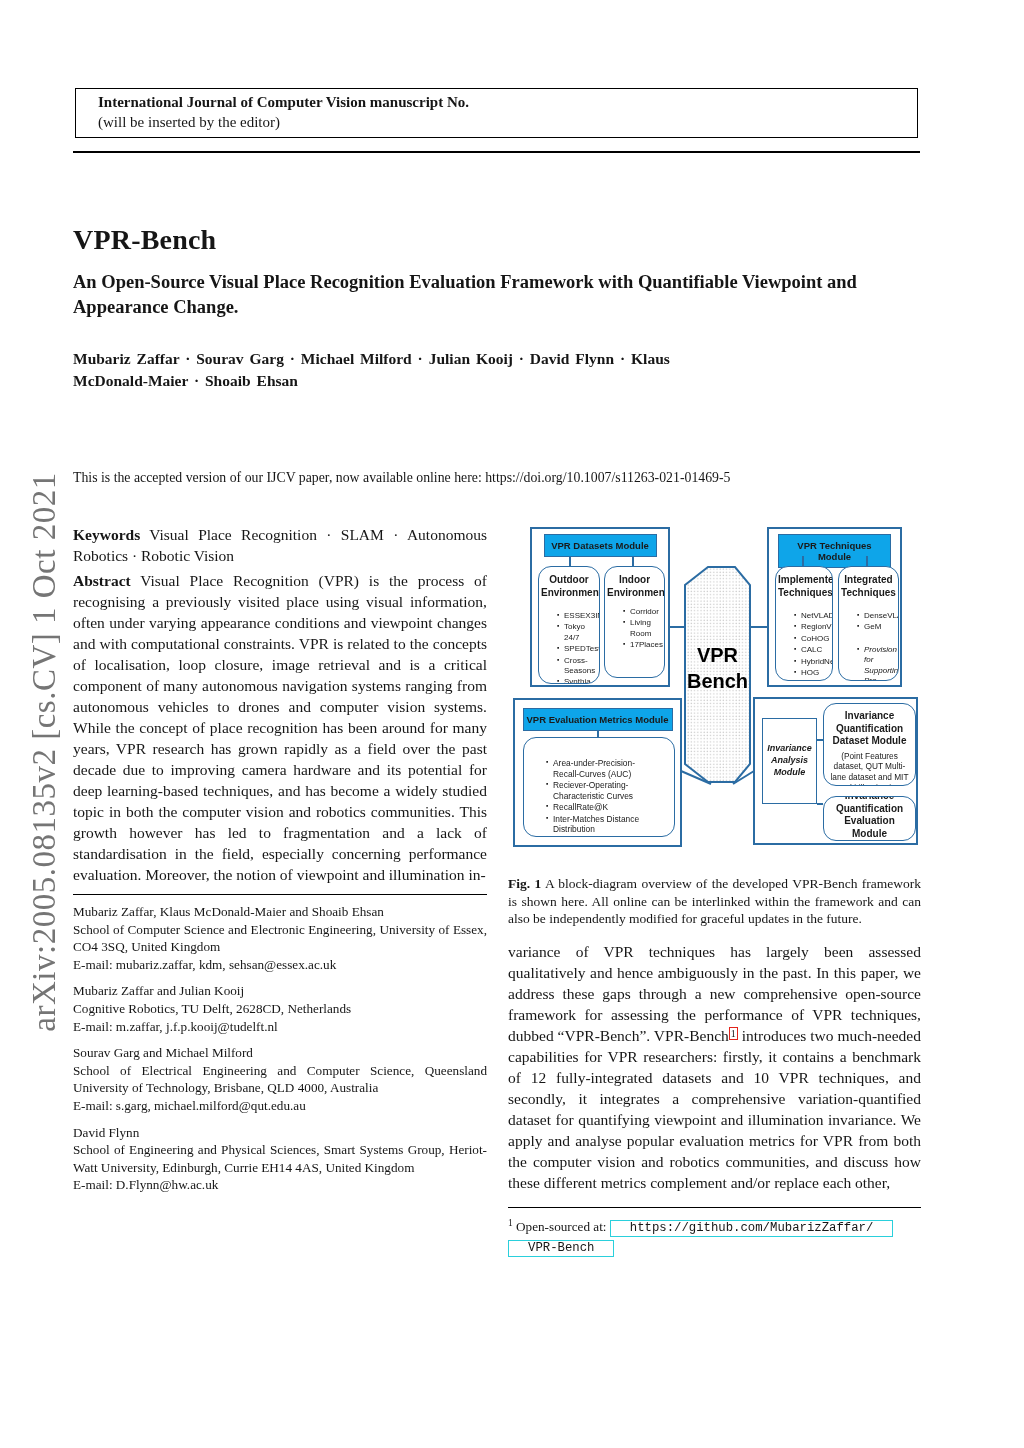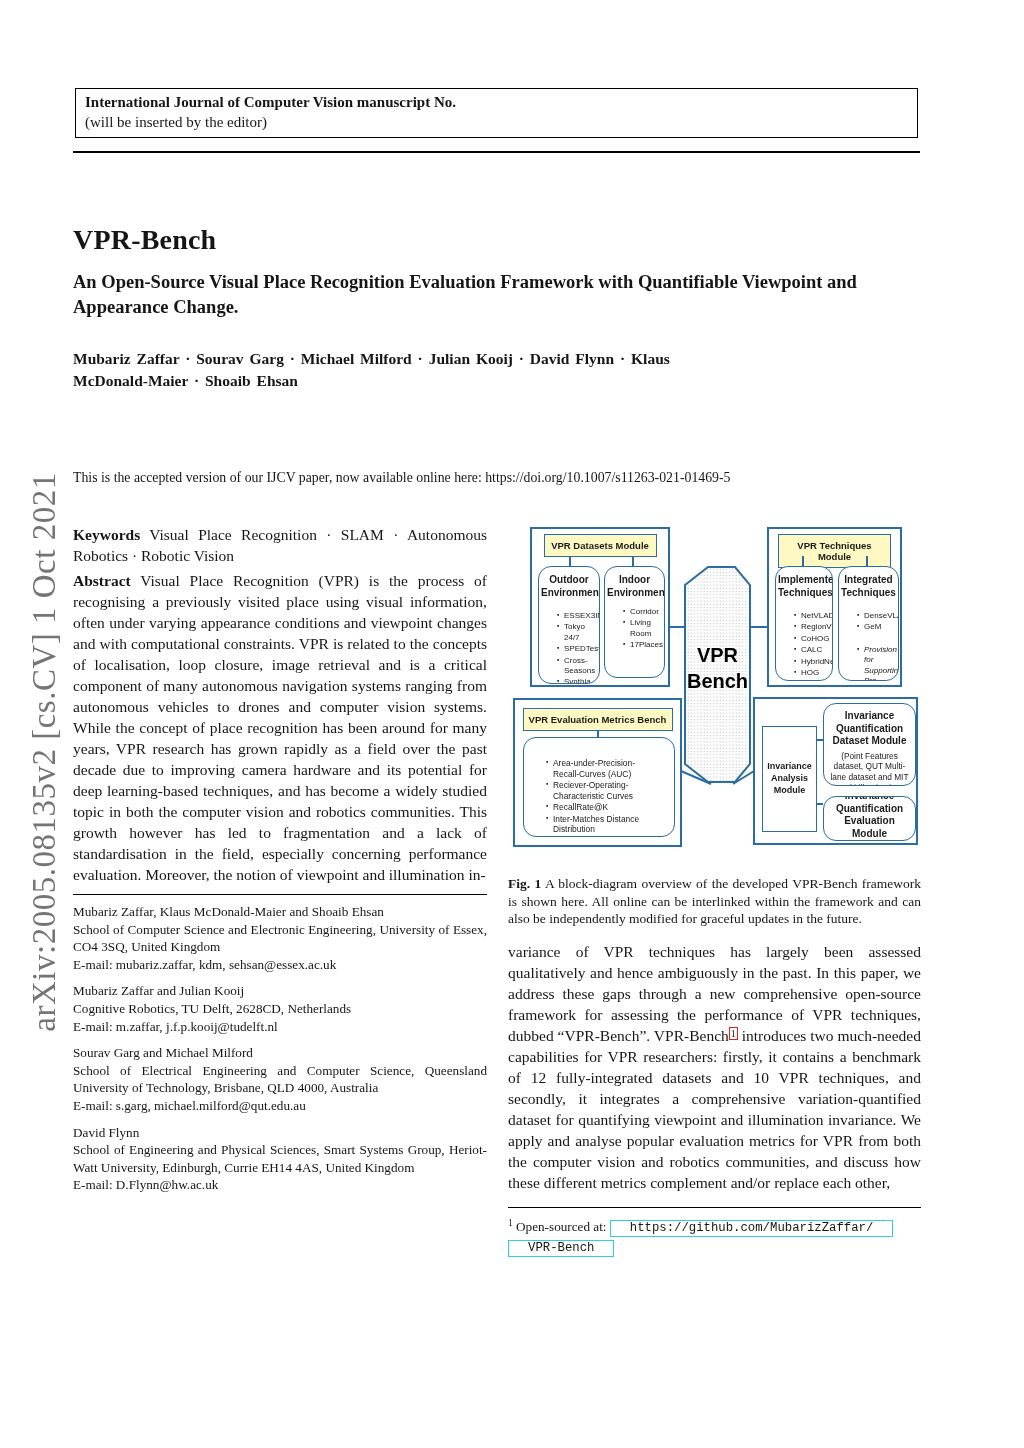--- a/index.html
+++ b/index.html
@@ -1,21 +1,21 @@
 <!DOCTYPE html>
 <html><head>
 <meta charset="utf-8">
 <style>
   html,body{margin:0;padding:0;background:#ffffff;}
   .page{position:relative;width:1024px;height:1448px;background:#fff;overflow:hidden;
         font-family:"Liberation Serif",serif;color:#161616;}
 
   
   .journal-box{position:absolute;left:75px;top:88px;width:843px;border:1px solid #000;
-               padding:3px 9px 5px;box-sizing:border-box;font-size:15px;line-height:20px;}
+               padding:3px 22px 5px;box-sizing:border-box;font-size:15px;line-height:20px;}
   .journal-box .b{font-weight:bold;}
   .top-rule{position:absolute;left:73px;top:151px;width:847px;height:2px;background:#000;}
 
   .title{position:absolute;left:73px;top:224px;font-size:28px;font-weight:bold;letter-spacing:.2px;}
   .subtitle{position:absolute;left:73px;top:270px;width:852px;font-size:18.5px;font-weight:bold;line-height:25px;}
   .authors{position:absolute;left:73px;top:348px;width:655px;font-size:15.5px;font-weight:bold;line-height:22px;word-spacing:2px;}
   .accepted{position:absolute;left:73px;top:470px;width:850px;font-size:13.8px;}
 
   
   .arxiv{position:absolute;left:44px;top:752px;transform:translate(-50%,-50%) rotate(-90deg);
@@ -28,21 +28,21 @@
   .para .b{font-weight:bold;}
   .kw{margin-bottom:4px;}
 
   .affil{margin-top:9px;border-top:1px solid #000;padding-top:8px;font-size:13.2px;line-height:17.6px;}
   .affil .blk{margin-bottom:9px;text-align:justify;}
 
   
   .diagram{position:relative;width:412px;height:332px;font-family:"Liberation Sans",sans-serif;color:#1a1a1a;}
   .diagram svg{position:absolute;left:0;top:0;z-index:1;}
   .mod{position:absolute;background:#fff;border:2px solid #2b6ca3;box-sizing:border-box;z-index:2;}
-  .mod-header{border:1.5px solid #2b6ca3;background:#fef9c3;font-weight:bold;font-size:9.5px;
+  .mod-header{border:1.5px solid #2b6ca3;background:#0ea5e9;font-weight:bold;font-size:9.5px;
               text-align:center;padding:5px 2px;box-sizing:border-box;}
   .rbox{border:1.5px solid #2b6ca3;border-radius:13px;background:#fff;box-sizing:border-box;overflow:hidden;}
   .rtitle{font-weight:bold;font-size:10px;text-align:center;margin:7px 2px 5px;line-height:1.25;}
   .dlist{list-style:none;margin:12px;padding:0 2px 0 6px;font-size:8px;line-height:1.3;}
   .dlist li{position:relative;padding-left:7px;margin:0 0 1px;}
   .dlist li::before{content:"▪";position:absolute;left:0;top:0;font-size:6.5px;}
   .dlist .em{font-style:italic;}
   .cont{margin-top:1px;}
   .vline{position:absolute;width:2px;background:#2b6ca3;}
   .hline{position:absolute;height:2px;background:#2b6ca3;}
@@ -185,37 +185,37 @@
               <li>DenseVLAD</li>
               <li>GeM</li>
             </ul>
           <ul class="dlist cont">
             <li class="em">Provision for Supporting Pre-computed Information</li>
           </ul>
         </div>
       </div>
 
       <div class="mod" style="left:5px;top:178px;width:169px;height:149px;">
-        <div class="mod-header" style="margin:8px auto 0;width:150px;">VPR Evaluation Metrics Bench</div>
+        <div class="mod-header" style="margin:8px auto 0;width:150px;">VPR Evaluation Metrics Module</div>
         <div class="vline" style="left:82px;top:30px;height:7px;"></div>
         <div class="rbox" style="position:absolute;left:8px;top:37px;width:152px;height:100px;padding:8px 4px 0 4px;">
           <ul class="dlist" style="font-size:8.4px;line-height:1.26;">
               <li>Area-under-Precision-Recall-Curves (AUC)</li>
               <li>Reciever-Operating-Characteristic Curves</li>
               <li>RecallRate@K</li>
               <li>Inter-Matches Distance Distribution</li>
               <li>Feature Encoding Time</li>
               <li>Descriptor Matching Time</li>
             </ul>
 
         </div>
       </div>
 
       <div class="mod" style="left:245px;top:177px;width:165px;height:148px;">
-        <div class="inv-rect" style="left:7px;top:27px;width:55px;height:106px;">Invariance Analysis Module</div>
+        <div class="inv-rect" style="left:7px;top:19px;width:55px;height:86px;font-style:italic;">Invariance Analysis Module</div>
         <div class="hline" style="left:62px;top:40px;width:6px;"></div>
         <div class="hline" style="left:62px;top:104px;width:6px;"></div>
         <div class="rbox" style="position:absolute;left:68px;top:4px;width:93px;height:83px;">
           <div class="rtitle" style="margin:6px 2px 3px;">Invariance Quantification Dataset Module</div>
           <div class="inv-sub">(Point Features dataset, QUT Multi-lane dataset and MIT multi-illumination dataset)</div>
         </div>
         <div class="rbox" style="position:absolute;left:68px;top:97px;width:93px;height:45px;display:flex;align-items:flex-end;">
           <div class="rtitle" style="margin:0 4px;">Invariance Quantification Evaluation Module</div>
         </div>
       </div>

